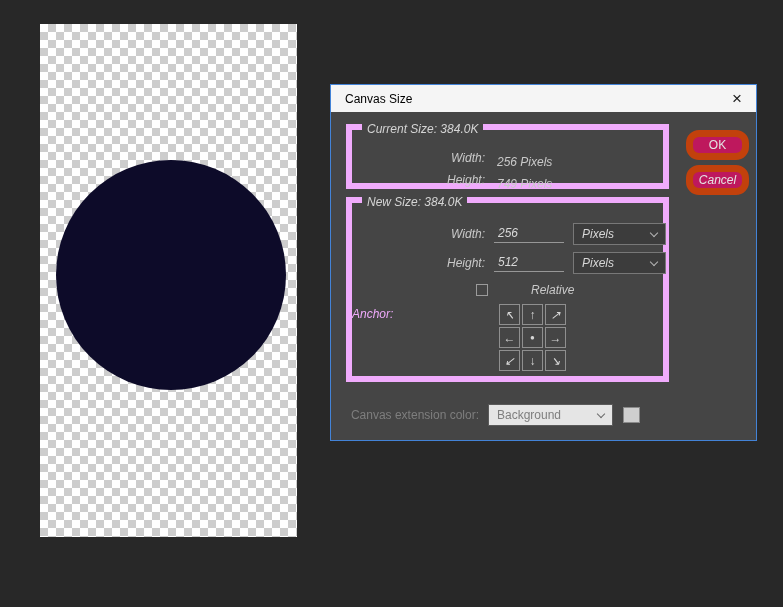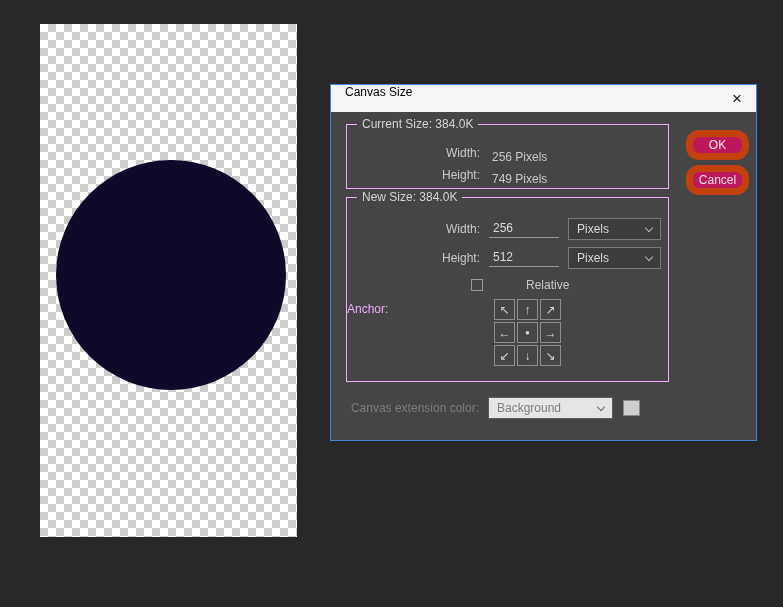--- a/index.html
+++ b/index.html
@@ -28,53 +28,53 @@
 
   
   .dialog {
     position: absolute; left: 330px; top: 84px;
     width: 427px; height: 357px;
     border: 1px solid #4383d7;
     background: #454545;
   }
   .titlebar {
     height: 27px; background: #f5f5f5;
-    display: flex; align-items: flex-start;
+    display: flex; align-items: center;
     color: #000;
   }
   .title { padding-left: 14px; }
   .close {
     margin-left: auto; width: 38px; height: 27px;
     display: flex; align-items: center; justify-content: center;
     font-size: 17px; color: #1a1a1a; cursor: default;
   }
   .dbody { position: relative; height: 328px; }
 
-  .group { position: absolute; border: 1px solid #f0abfc; }
+  .group { position: absolute; border: 6px solid #f0abfc; font-style: italic; }
   .legend {
     position: absolute; top: -8px; left: 10px;
     background: #454545; padding: 0 5px;
     color: #d4d4d4; white-space: nowrap;
   }
   .group.current { left: 15px; top: 12px; width: 323px; height: 65px; padding-top: 17px; }
   .group.new     { left: 15px; top: 85px; width: 323px; height: 185px; }
 
   .row { display: flex; align-items: center; height: 22px; }
   .lbl { width: 133px; text-align: right; color: #c9c9c9; }
   .val { margin-left: 12px; color: #c9c9c9; margin-top: 8px; }
 
   .btn {
     position: absolute; left: 355px; width: 63px; height: 30px;
     border: 7px solid #c2410c; border-radius: 13px;
     background: #be185d; color: #e3e3e3;
     display: flex; align-items: center; justify-content: center;
     cursor: default;
   }
   .btn.ok { top: 18px; }
-  .btn.cancel { top: 53px; }
+  .btn.cancel { top: 53px; font-style: italic; }
 
   .nrow { position: absolute; left: 0; display: flex; align-items: center; height: 22px; }
   .nrow.w { top: 20px; }
   .nrow.h { top: 49px; }
   .flabel { width: 133px; text-align: right; color: #c9c9c9; }
   .field {
     width: 70px; margin-left: 9px;
     background: transparent; border: none;
     border-bottom: 1px solid #979797;
     color: #d9d9d9; font: inherit;
@@ -106,21 +106,21 @@
     display: grid; grid-template-columns: repeat(3, 21px); grid-auto-rows: 21px; gap: 2px;
   }
   .acell {
     border: 1px solid #8f8f8f; background: #454545;
     color: #d6d6d6; font-size: 12px; line-height: 1;
     display: flex; align-items: center; justify-content: center;
     cursor: default;
   }
   .acell.center { font-size: 8px; }
 
-  .ext-row { position: absolute; top: 285px; left: 15px; display: flex; align-items: center; height: 22px; }
+  .ext-row { position: absolute; top: 292px; left: 15px; display: flex; align-items: center; height: 22px; }
   .ext-label { width: 133px; text-align: right; color: #7e7e7e; }
   .dropdown.disabled {
     width: 125px; background: #e5e5e5; border-color: #5a5a5a; color: #7e7e7e;
   }
   .dropdown.disabled .chev { border-color: #6a6a6a; }
   .swatch {
     margin-left: 10px; width: 17px; height: 16px;
     background: #cfcfcf; border: 1px solid #8a8a8a;
   }
 </style>

